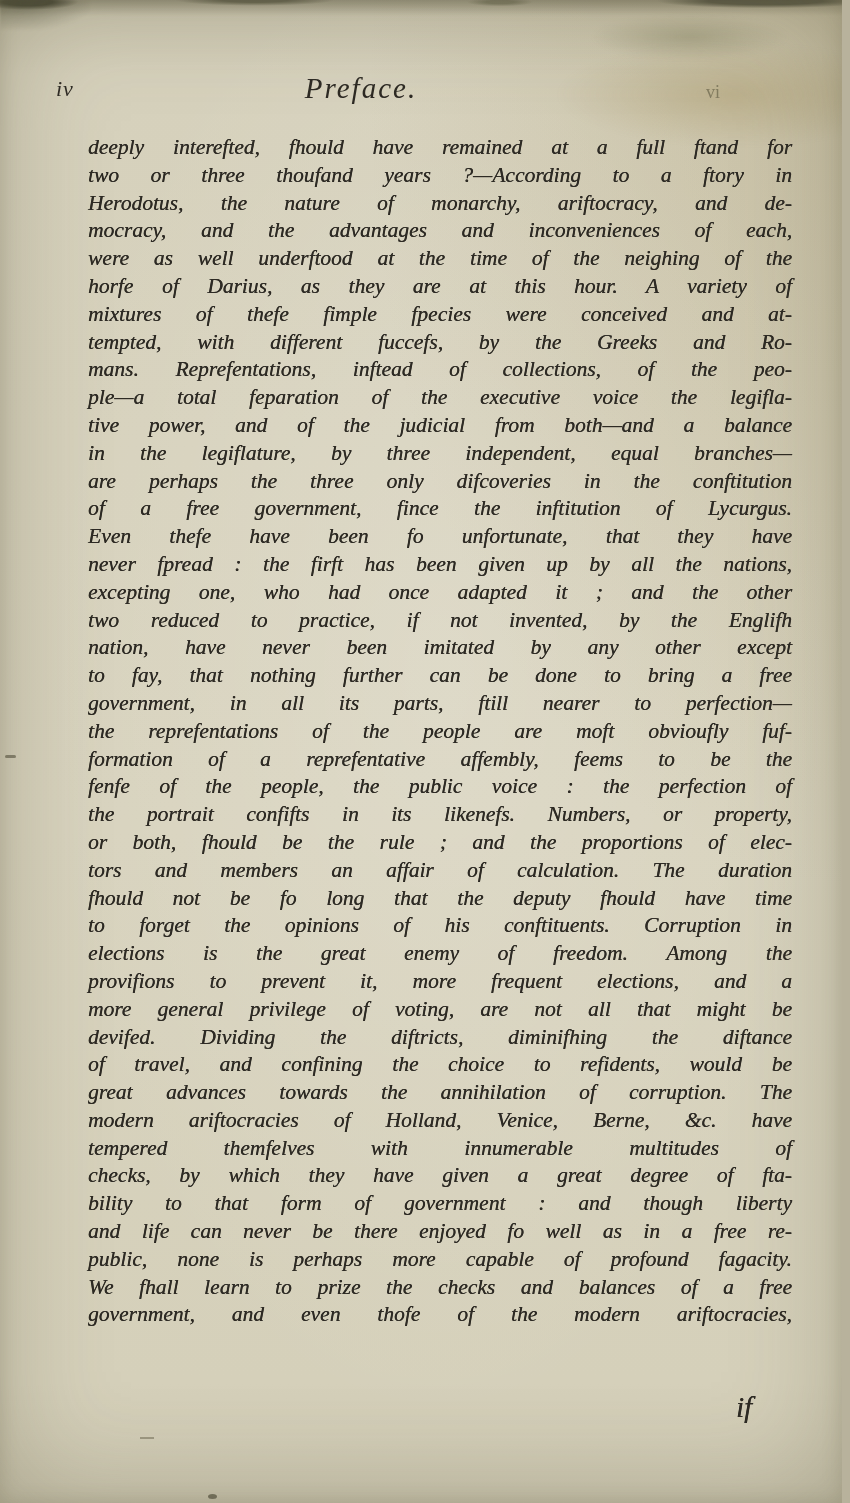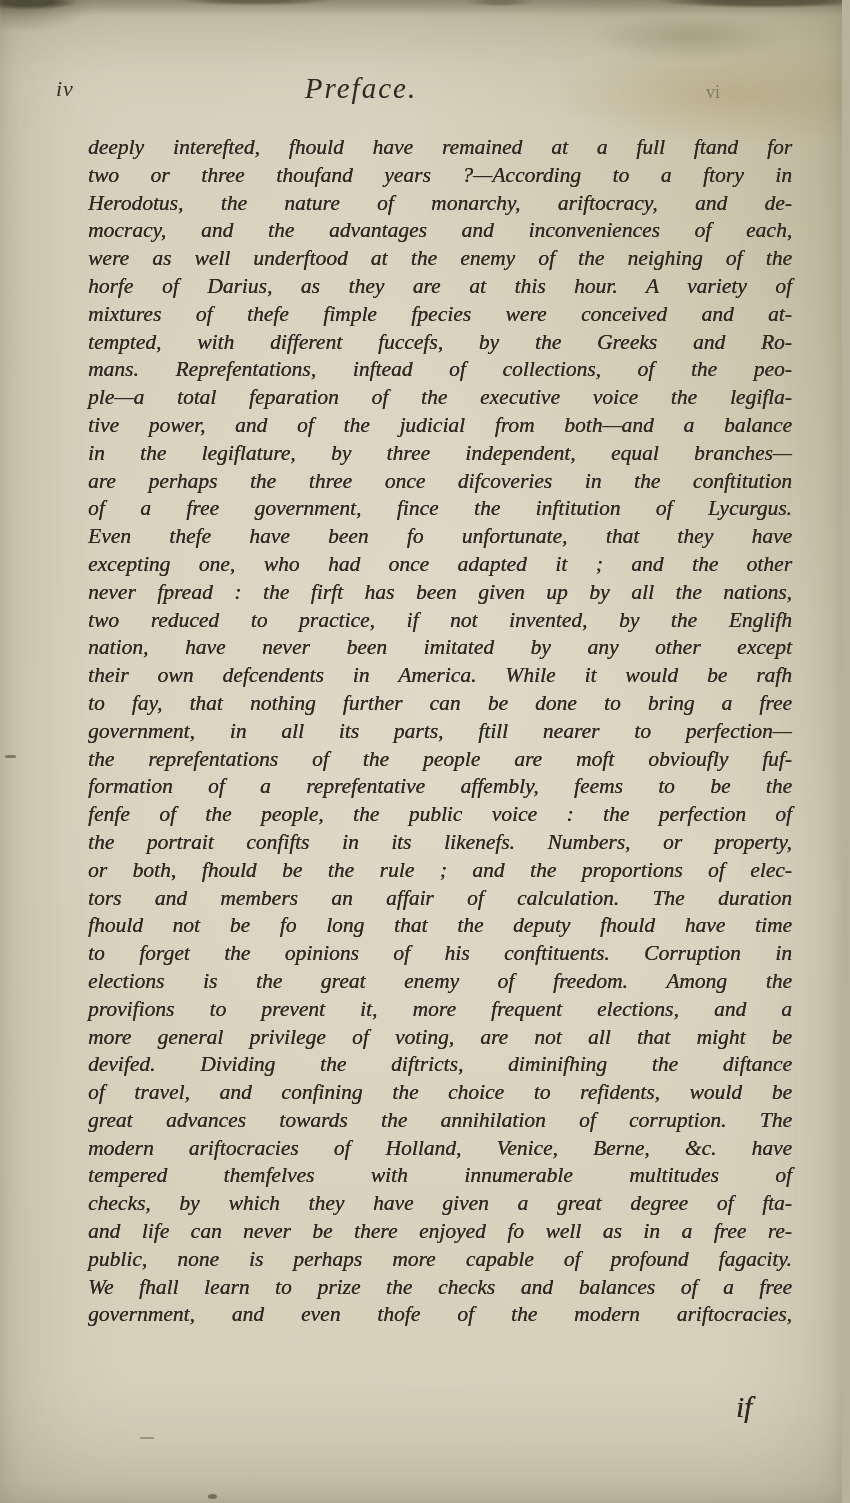--- a/index.html
+++ b/index.html
@@ -110,55 +110,55 @@
     <span class="folio">iv</span>
     <span class="running-title">Preface.</span>
     <span class="ghost-mark">vi</span>
   </div>
 
   <div class="body-text">
     <div class="line">deeply interefted, fhould have remained at a full ftand for</div>
     <div class="line">two or three thoufand years ?—According to a ftory in</div>
     <div class="line">Herodotus, the nature of monarchy, ariftocracy, and de-</div>
     <div class="line">mocracy, and the advantages and inconveniences of each,</div>
-    <div class="line">were as well underftood at the enemy of the neighing of the</div>
+    <div class="line">were as well underftood at the time of the neighing of the</div>
     <div class="line">horfe of Darius, as they are at this hour.  A variety of</div>
     <div class="line">mixtures of thefe fimple fpecies were conceived and at-</div>
     <div class="line">tempted, with different fuccefs, by the Greeks and Ro-</div>
     <div class="line">mans. Reprefentations, inftead of collections, of the peo-</div>
     <div class="line">ple—a total feparation of the executive voice the legifla-</div>
     <div class="line">tive power, and of the judicial from both—and a balance</div>
     <div class="line">in the legiflature, by three independent, equal branches—</div>
-    <div class="line">are perhaps the three once difcoveries in the conftitution</div>
+    <div class="line">are perhaps the three only difcoveries in the conftitution</div>
     <div class="line">of a free government, fince the inftitution of Lycurgus.</div>
     <div class="line">Even thefe have been fo unfortunate, that they have</div>
+    <div class="line">never fpread : the firft has been given up by all the nations,</div>
     <div class="line">excepting one, who had once adapted it ; and the other</div>
-    <div class="line">never fpread : the firft has been given up by all the nations,</div>
     <div class="line">two reduced to practice, if not invented, by the Englifh</div>
     <div class="line">nation, have never been imitated by any other except</div>
-    <div class="line">their own defcendents in America. While it would be rafh</div>
     <div class="line">to fay, that nothing further can be done to bring a free</div>
     <div class="line">government, in all its parts, ftill nearer to perfection—</div>
     <div class="line">the reprefentations of the people are moft obvioufly fuf-</div>
     <div class="line">formation of a reprefentative affembly, feems to be the</div>
     <div class="line">fenfe of the people, the public voice : the perfection of</div>
     <div class="line">the portrait confifts in its likenefs.  Numbers, or property,</div>
     <div class="line">or both, fhould be the rule ;  and the proportions of elec-</div>
     <div class="line">tors and members an affair of calculation.  The duration</div>
     <div class="line">fhould not be fo long that the deputy fhould have time</div>
     <div class="line">to forget the opinions of his conftituents.  Corruption in</div>
     <div class="line">elections is the great enemy of freedom.  Among the</div>
     <div class="line">provifions to prevent it, more frequent elections, and a</div>
     <div class="line">more general privilege of voting, are not all that might be</div>
     <div class="line">devifed.  Dividing the diftricts, diminifhing the diftance</div>
     <div class="line">of travel, and confining the choice to refidents, would be</div>
     <div class="line">great advances towards the annihilation of corruption. The</div>
     <div class="line">modern ariftocracies of Holland, Venice, Berne, &amp;c. have</div>
     <div class="line">tempered themfelves with innumerable multitudes of</div>
     <div class="line">checks, by which they have given a great degree of fta-</div>
+    <div class="line">bility to that form of government : and though liberty</div>
     <div class="line">and life can never be there enjoyed fo well as in a free re-</div>
     <div class="line">public, none is perhaps more capable of profound fagacity.</div>
     <div class="line">We fhall learn to prize the checks and balances of a free</div>
     <div class="line">government, and even thofe of the modern ariftocracies,</div>
   </div>
 
   <span class="catchword">if</span>
 
   <div class="vignette"></div>
 </div>

